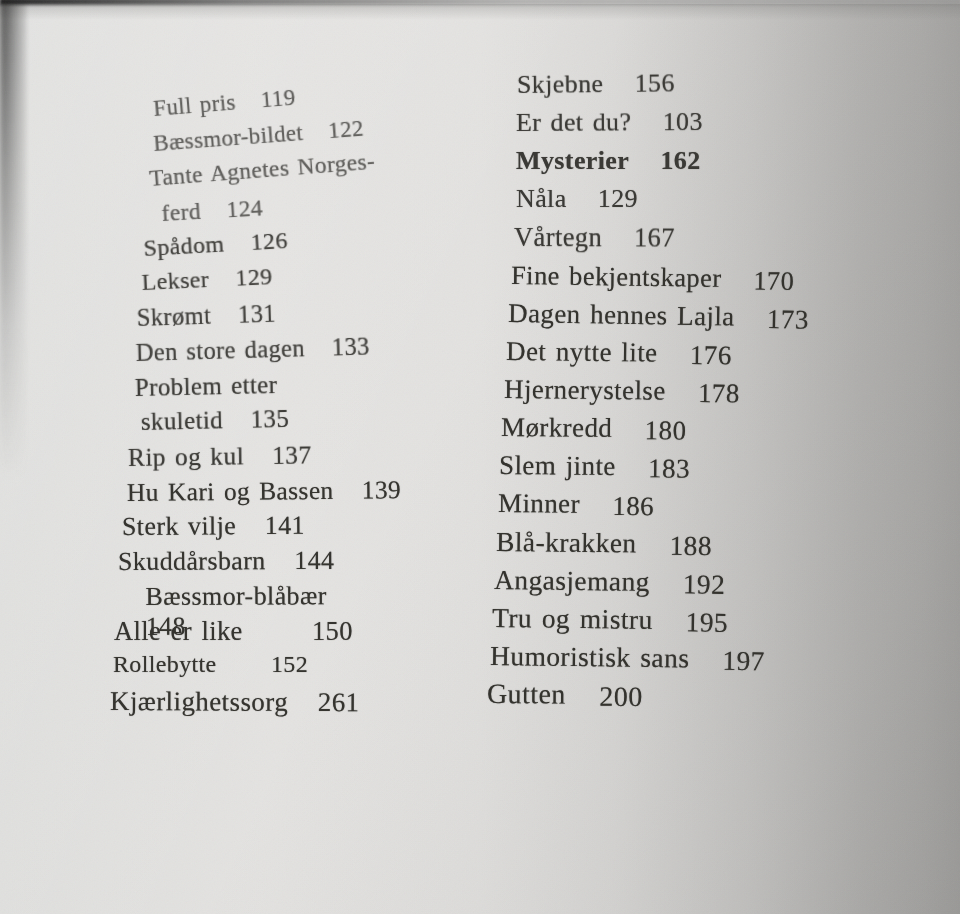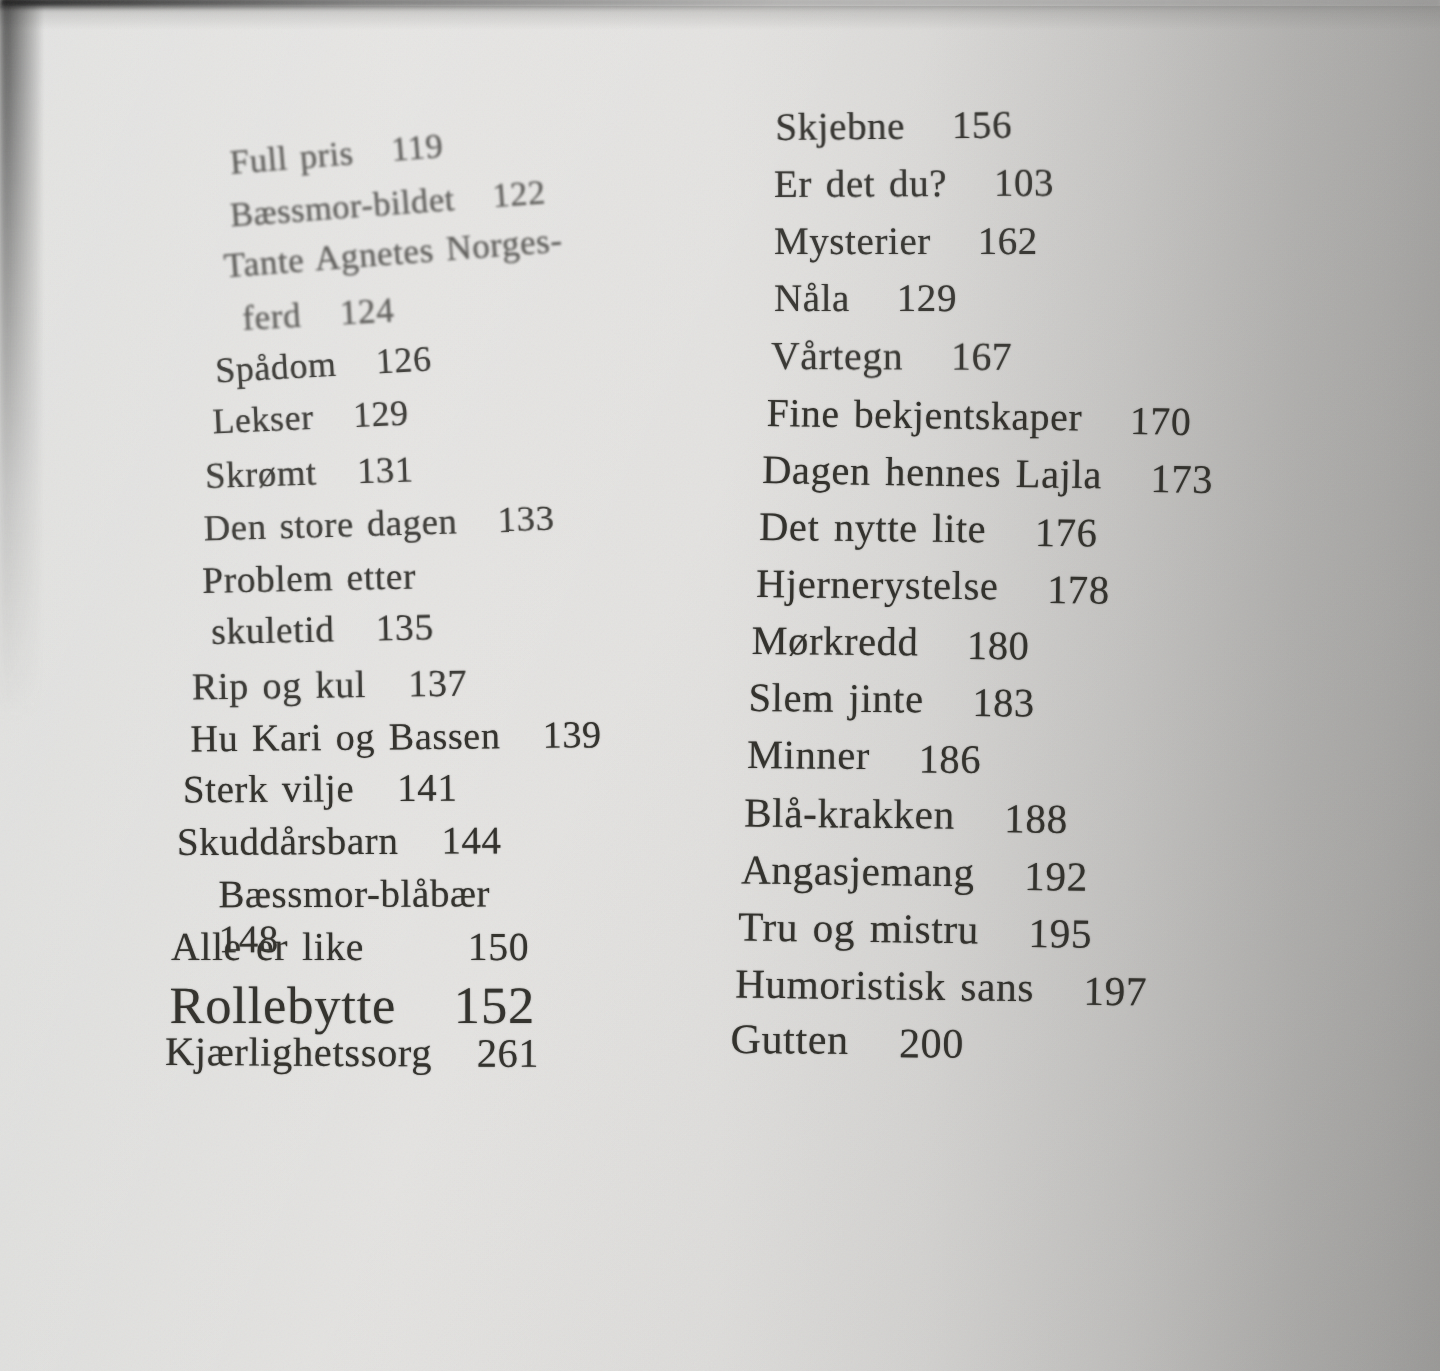--- a/index.html
+++ b/index.html
@@ -63,31 +63,31 @@
   .col-left .line:nth-child(7){margin-left:27px;transform:rotate(-1.8deg);font-size:24.5px;}
   .col-left .line:nth-child(8){margin-left:26px;transform:rotate(-1.6deg);font-size:24.5px;}
   .col-left .line:nth-child(9){margin-left:25px;transform:rotate(-1.2deg);font-size:25px;}
   .col-left .line:nth-child(10){margin-left:31px;transform:rotate(-1.2deg);font-size:25px;}
   .col-left .line:nth-child(11){margin-left:18px;transform:rotate(-.8deg);font-size:25.5px;}
   .col-left .line:nth-child(12){margin-left:17px;transform:rotate(-.6deg);font-size:25.5px;}
   .col-left .line:nth-child(13){margin-left:12px;transform:rotate(-.4deg);font-size:26px;}
   .col-left .line:nth-child(14){margin-left:8px;transform:rotate(-.3deg);font-size:26px;}
   .col-left .line:nth-child(15){margin-left:7px;transform:rotate(-.2deg);font-size:26px;flex-direction:column;}
   .col-left .line:nth-child(16){margin-left:4px;font-size:26.5px;gap:40px;}
-  .col-left .line:nth-child(17){margin-left:3px;font-size:35px;}
+  .col-left .line:nth-child(17){margin-left:3px;font-size:24px;gap:28px;}
   .col-left .line:nth-child(18){margin-left:0;transform:rotate(.3deg);font-size:27px;}
 
   
   .col-right{left:487px;top:70px;}
   .col-right .line{height:38px;color:#34332e;}
   .col-right .pg{margin-left:1.2em;}
   .col-right .line:nth-child(-n+5){filter:blur(.25px);color:#3b3a36;}
   .col-right .line:nth-child(1){margin-left:30px;transform:rotate(-.6deg);font-size:26px;}
   .col-right .line:nth-child(2){margin-left:29px;transform:rotate(-.3deg);font-size:26px;}
-  .col-right .line:nth-child(3){margin-left:29px;font-size:26px;}
+  .col-right .line:nth-child(3){margin-left:29px;font-size:26px;font-weight:bold;}
   .col-right .line:nth-child(4){margin-left:29px;font-size:26px;}
   .col-right .line:nth-child(5){margin-left:27px;transform:rotate(.2deg);font-size:26.5px;}
   .col-right .line:nth-child(6){margin-left:24px;transform:rotate(.8deg);font-size:26.5px;}
   .col-right .line:nth-child(7){margin-left:21px;transform:rotate(.9deg);font-size:27px;}
   .col-right .line:nth-child(8){margin-left:19px;transform:rotate(.6deg);font-size:27px;}
   .col-right .line:nth-child(9){margin-left:17px;transform:rotate(.6deg);font-size:27px;}
   .col-right .line:nth-child(10){margin-left:14px;transform:rotate(.5deg);font-size:27px;}
   .col-right .line:nth-child(11){margin-left:12px;transform:rotate(.5deg);font-size:27px;}
   .col-right .line:nth-child(12){margin-left:11px;transform:rotate(.5deg);font-size:27px;}
   .col-right .line:nth-child(13){margin-left:9px;transform:rotate(.6deg);font-size:27.5px;}

